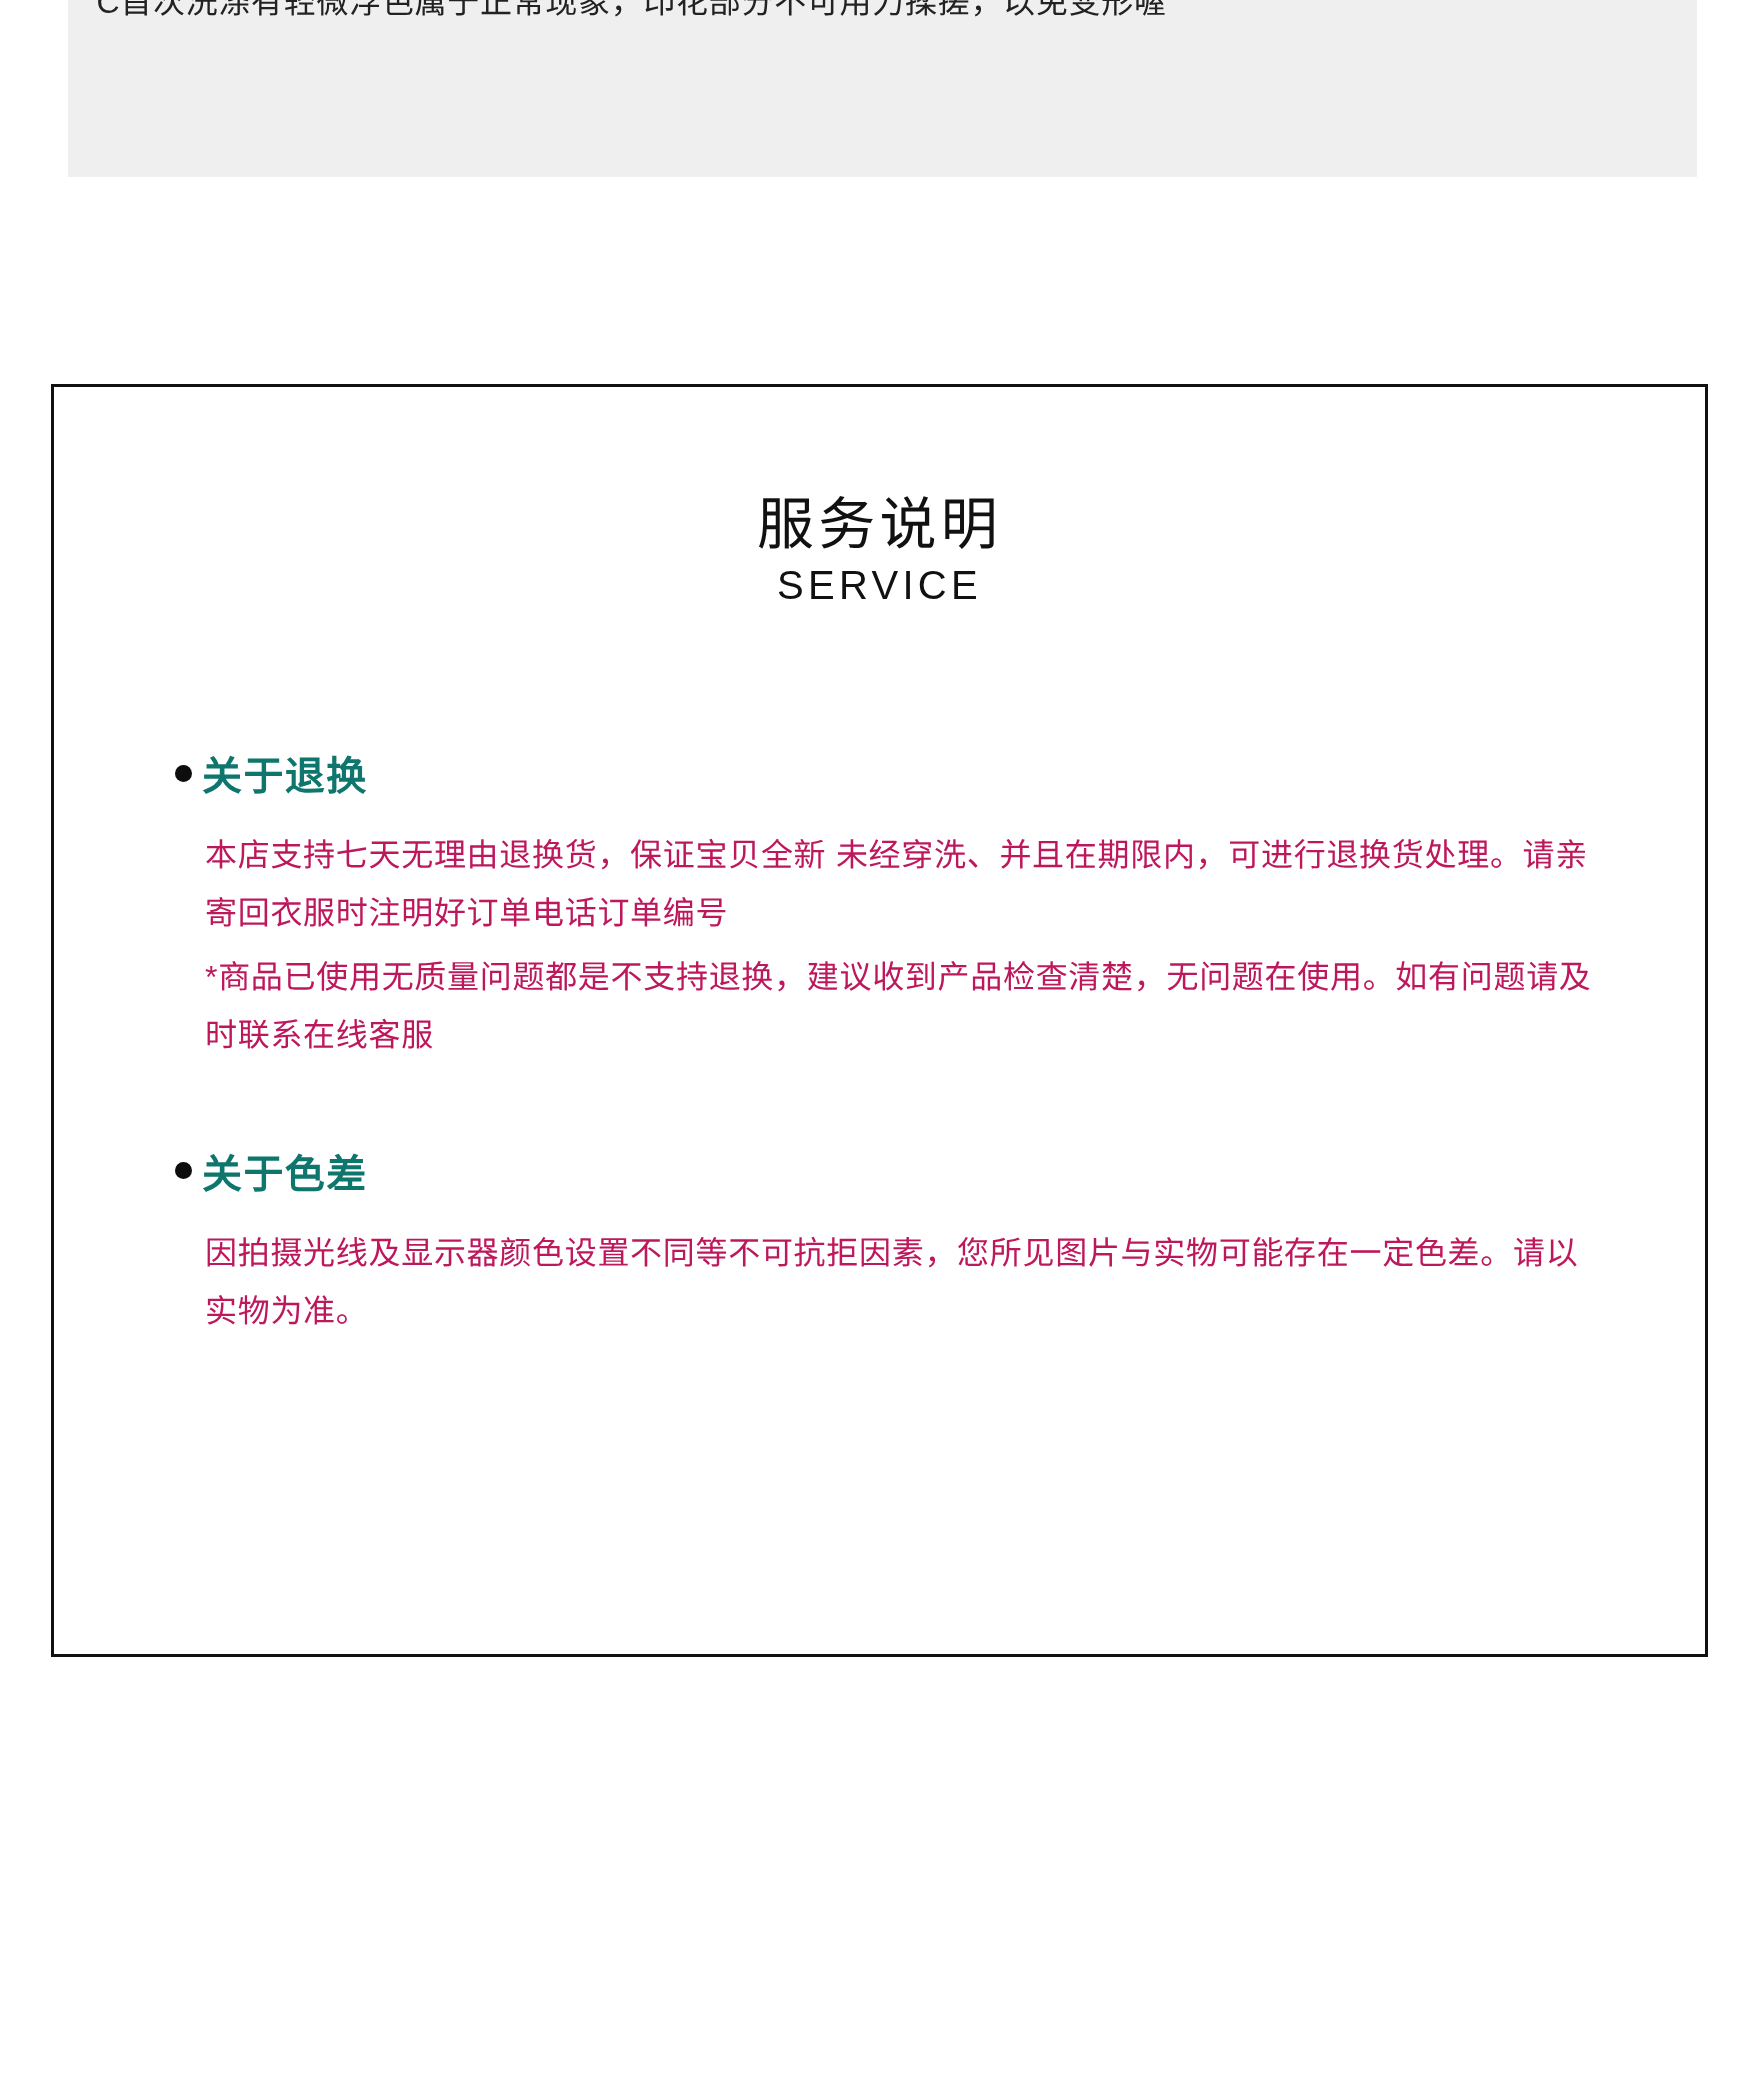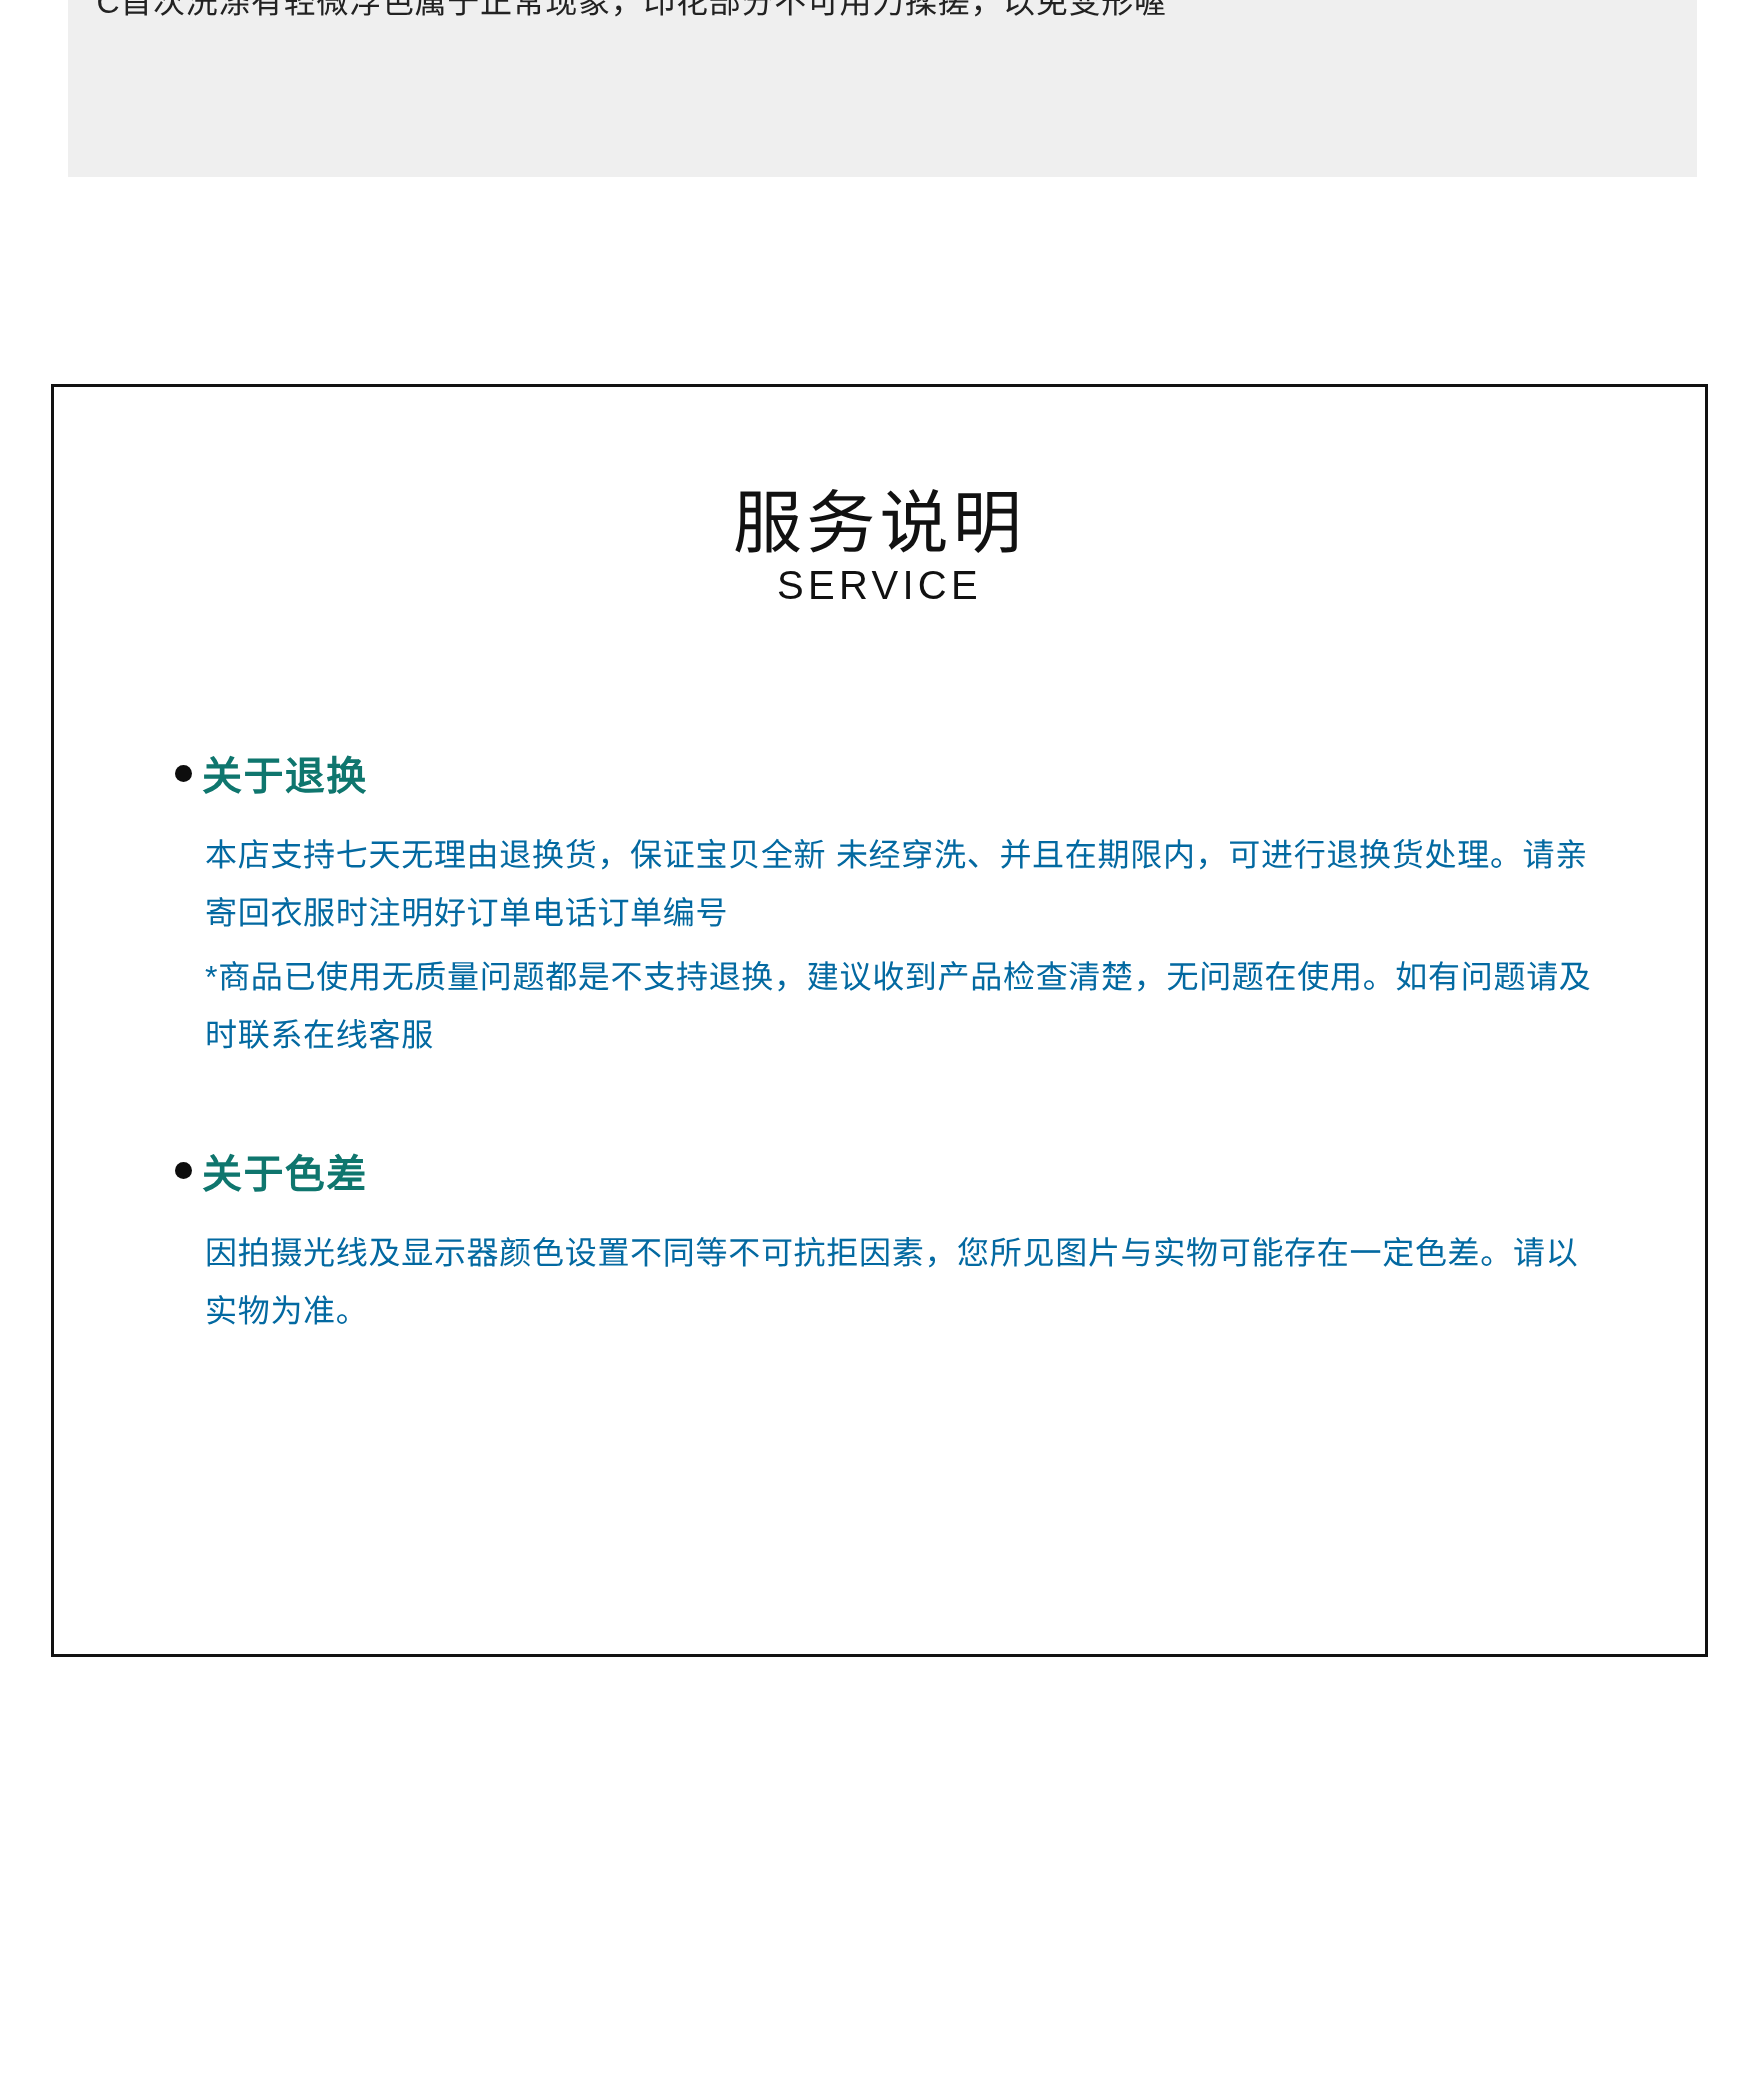--- a/index.html
+++ b/index.html
@@ -48,21 +48,21 @@
     border: 3.6px solid #111111;
     box-sizing: border-box;
     background: #ffffff;
   }
 
   .card-head {
     text-align: center;
     margin-top: 103px;
   }
   .card-head .title-cn {
-    font-size: 69px;
+    font-size: 57px;
     line-height: 68px;
     letter-spacing: 4.3px;
     font-weight: 400;
     color: #111111;
   }
   .card-head .title-en {
     font-size: 40px;
     line-height: 47px;
     letter-spacing: 4.3px;
     font-weight: 300;
@@ -97,21 +97,21 @@
 
   .section-body {
     margin-top: 24px;
     padding-left: 30px;
   }
   .section-body p {
     margin: 0 0 5.7px 0;
     font-size: 32px;
     line-height: 58px;
     letter-spacing: 0.7px;
-    color: #0369a1;
+    color: #be185d;
     max-width: 1429px;
   }
 </style>
 </head>
 <body>
 
 <div class="note-block">
   <div class="note-text">C首次洗涤有轻微浮色属于正常现象，印花部分不可用力揉搓，以免变形喔</div>
 </div>
 

